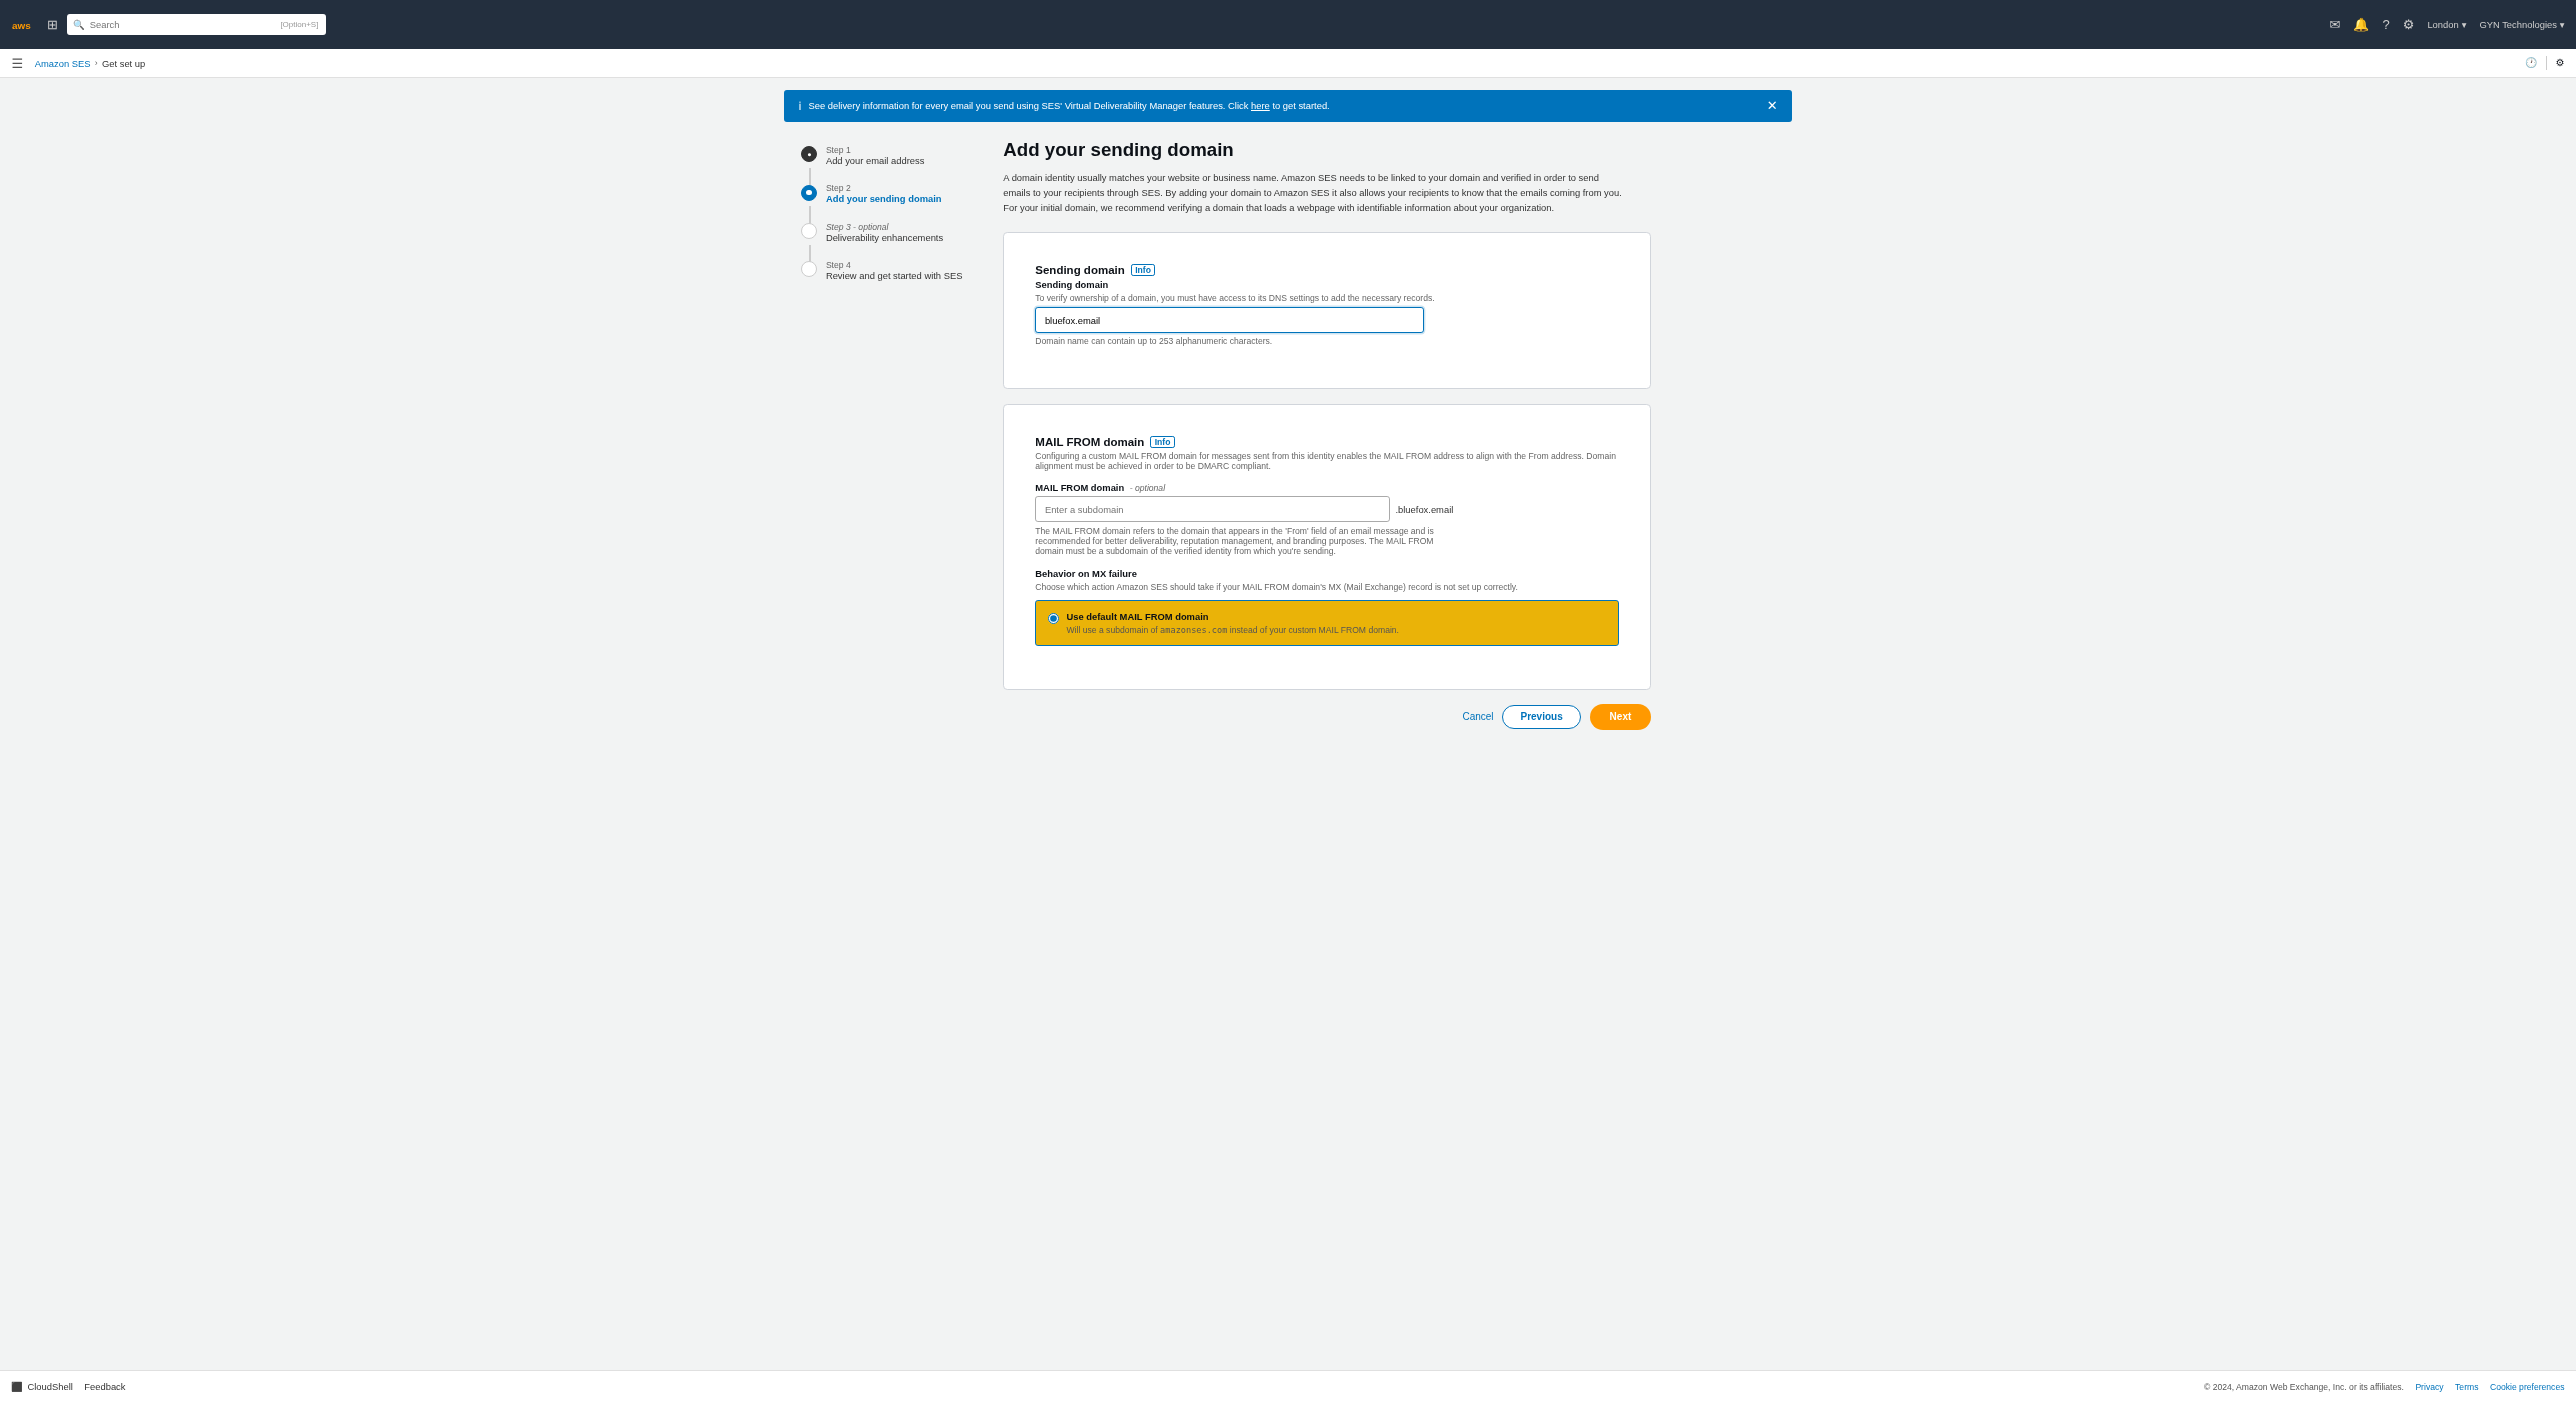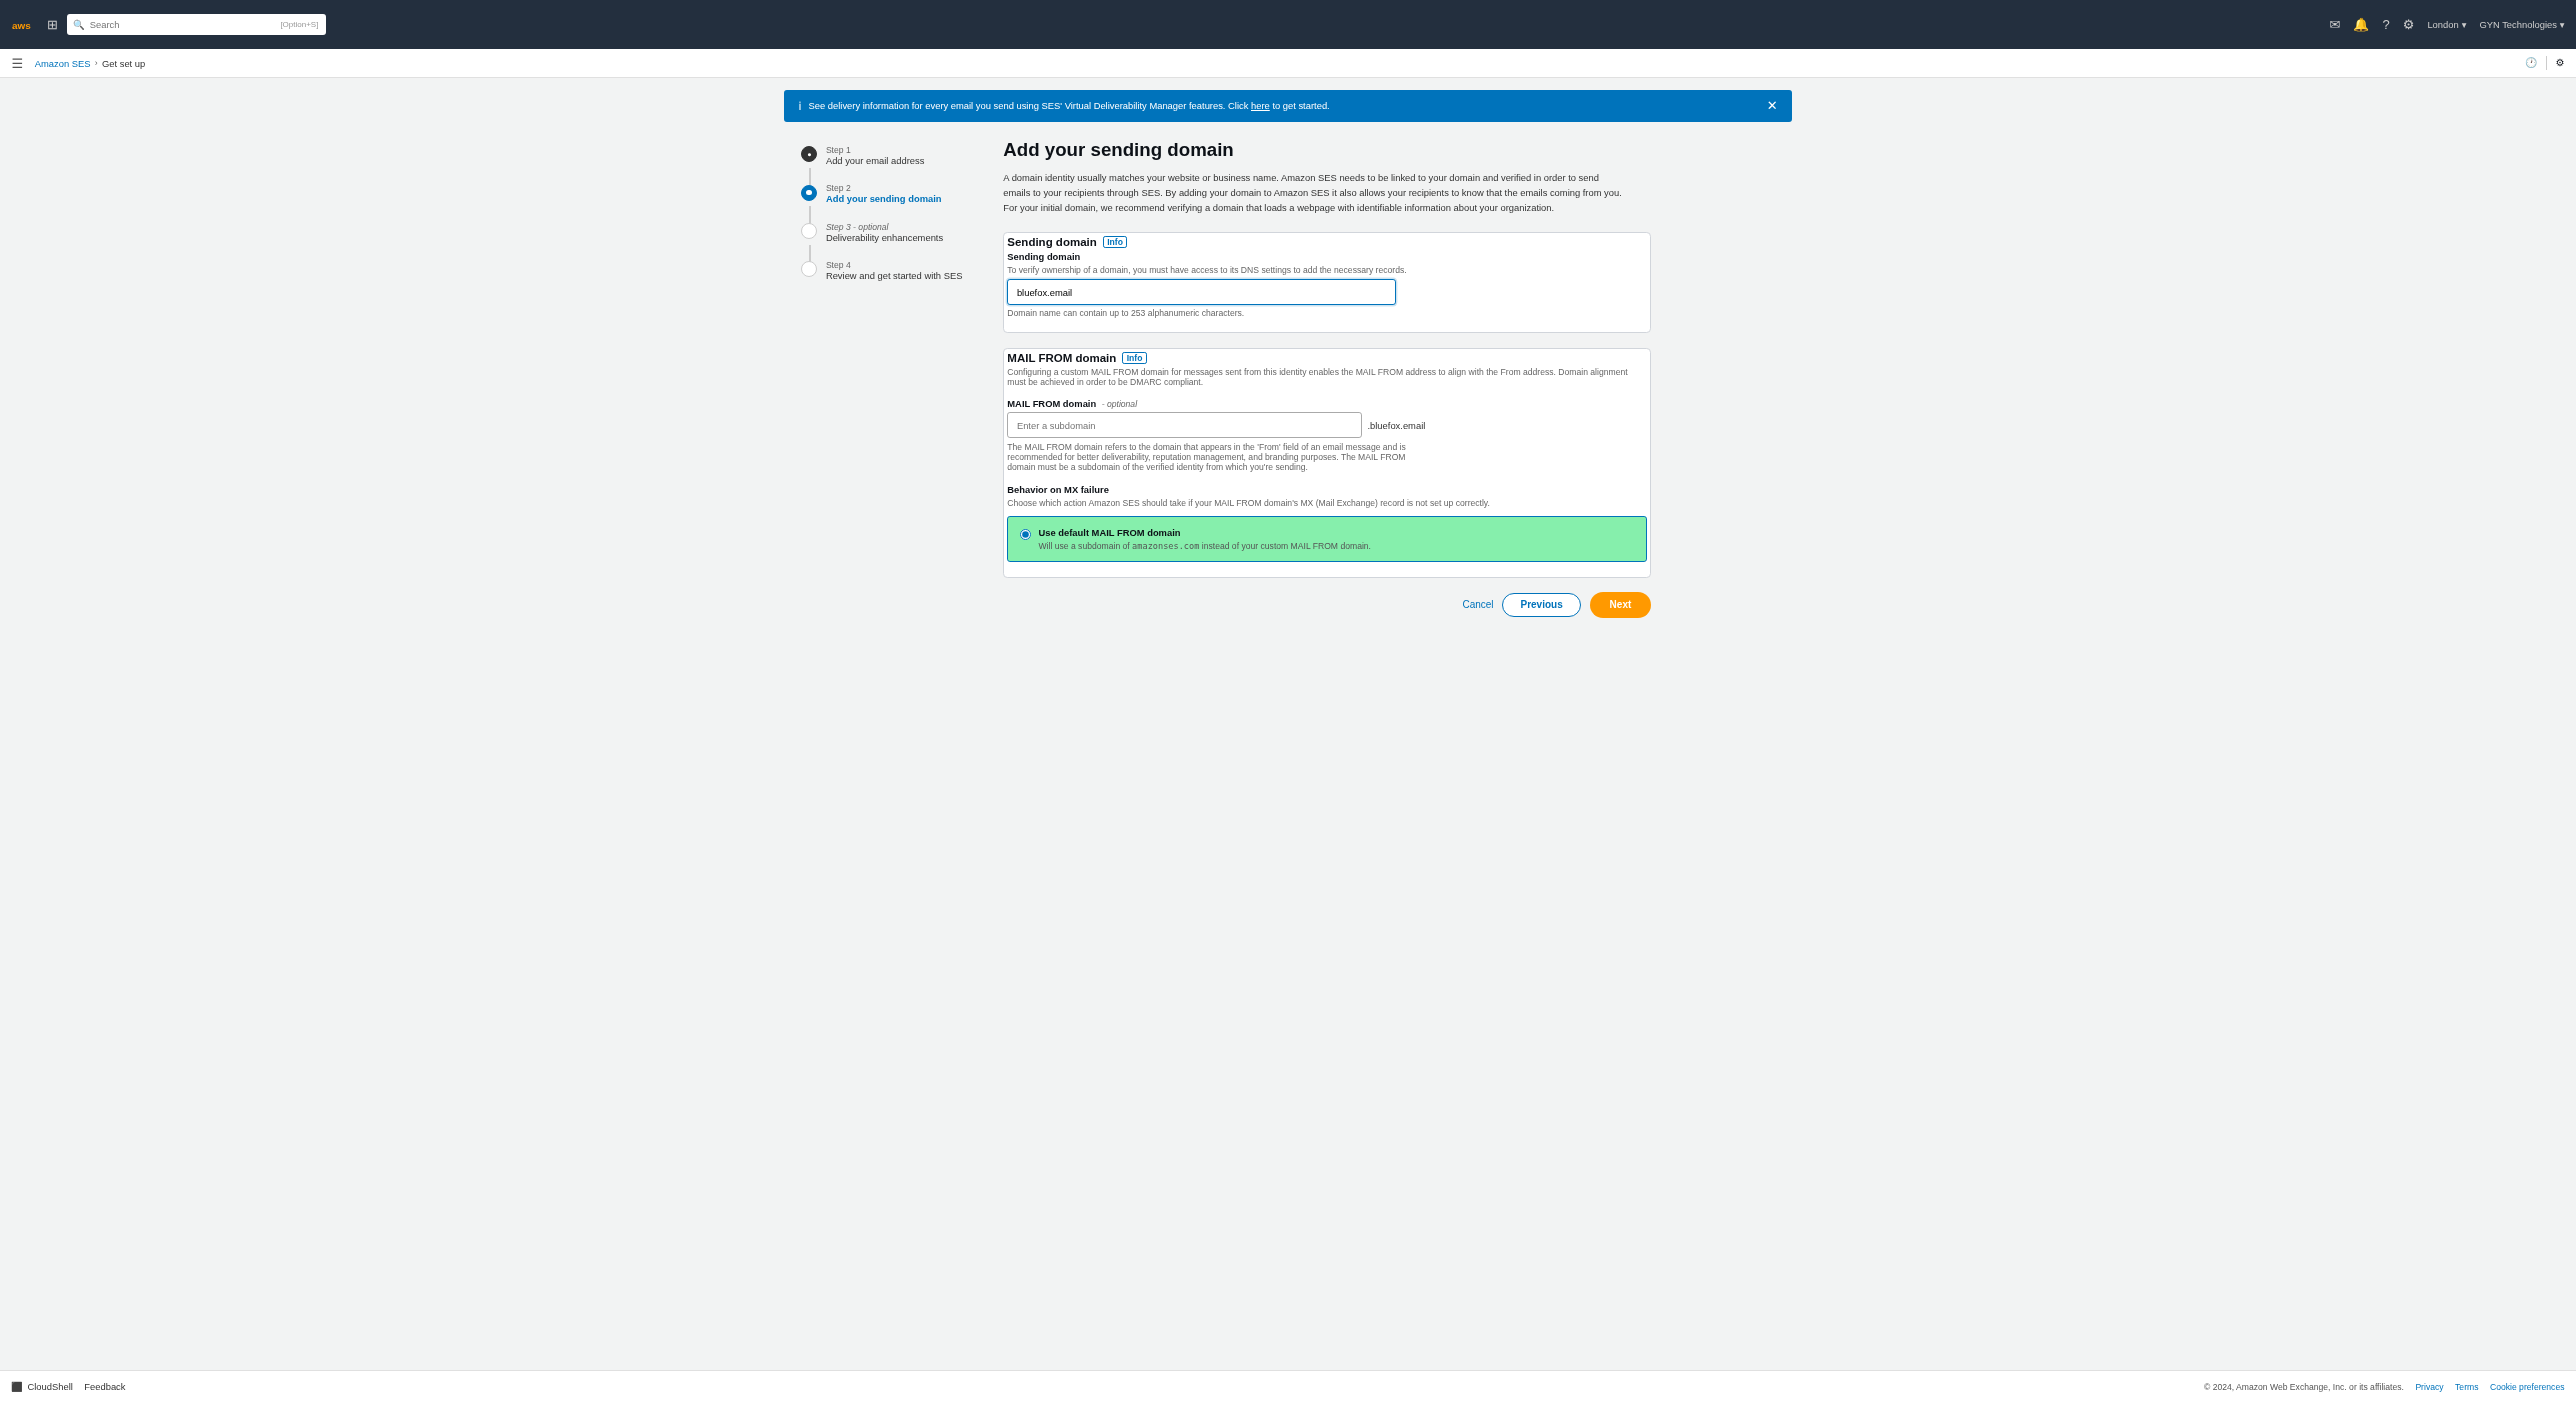--- a/index.html
+++ b/index.html
@@ -197,21 +197,21 @@
       line-height: 1.6;
       margin-bottom: 17.3px;
       max-width: 619px;
     }
 
     
     .card {
       background: #fff;
       border: 0.7px solid #d1d5db;
       border-radius: 4.3px;
-      padding: 3px;
+      padding: 31px;
       margin-bottom: 14.4px;
       max-width: 648px;
     }
     .card-title {
       font-size: 11.5px;
       font-weight: 700;
       color: #0d1117;
       display: flex;
       align-items: center;
       gap: 5.8px;
@@ -279,21 +279,21 @@
     .radio-card {
       border: 0.7px solid #aaa;
       border-radius: 2.9px;
       padding: 10px 11.5px;
       flex: 1;
       cursor: pointer;
       display: flex;
       align-items: flex-start;
       gap: 7.2px;
     }
-    .radio-card.selected { border-color: #0073bb; background: #86efac; }
+    .radio-card.selected { border-color: #0073bb; background: #eab308; }
     .radio-input { margin-top: 1.4px; accent-color: #0073bb; width: 11.5px; height: 11.5px; flex-shrink: 0; }
     .radio-title { font-size: 9.4px; font-weight: 700; color: #0d1117; margin-bottom: 2.9px; }
     .radio-desc { font-size: 8.6px; color: #555; font-family: monospace; }
     .radio-subdesc { font-size: 8.6px; color: #555; }
 
     
     .footer-actions {
       display: flex;
       justify-content: flex-end;
       align-items: center;

